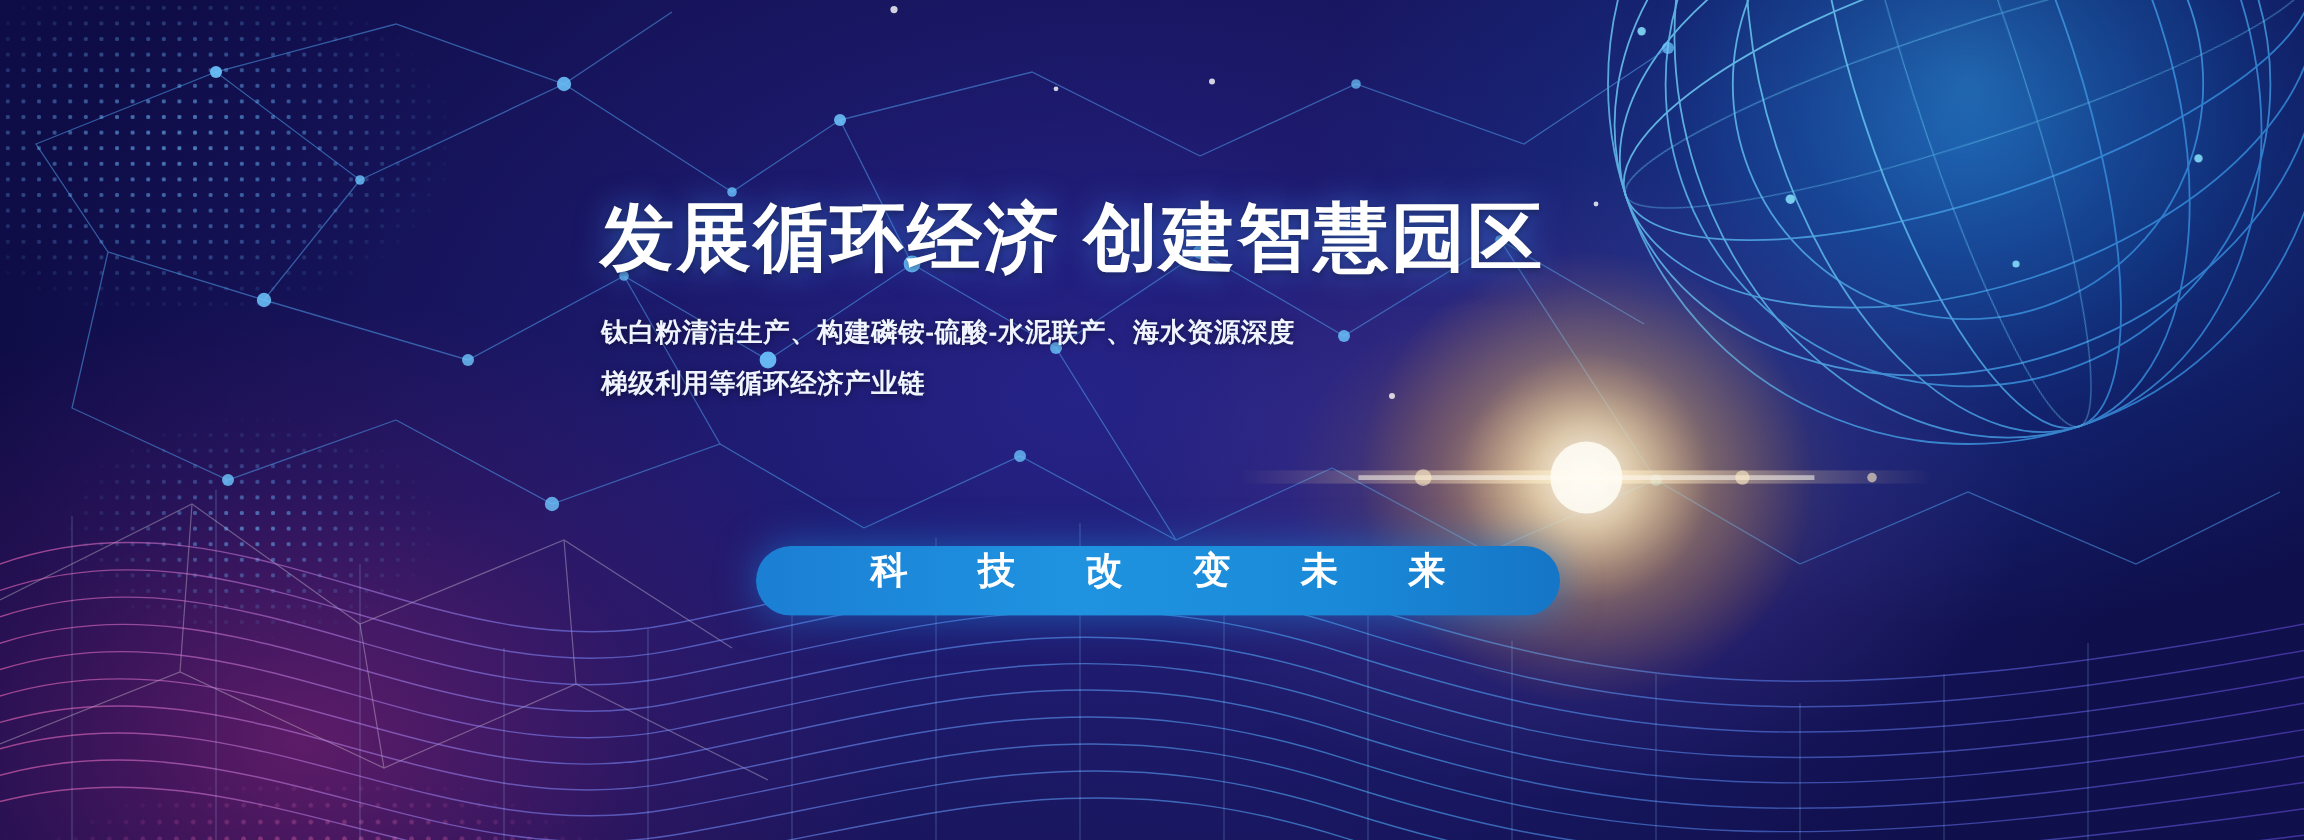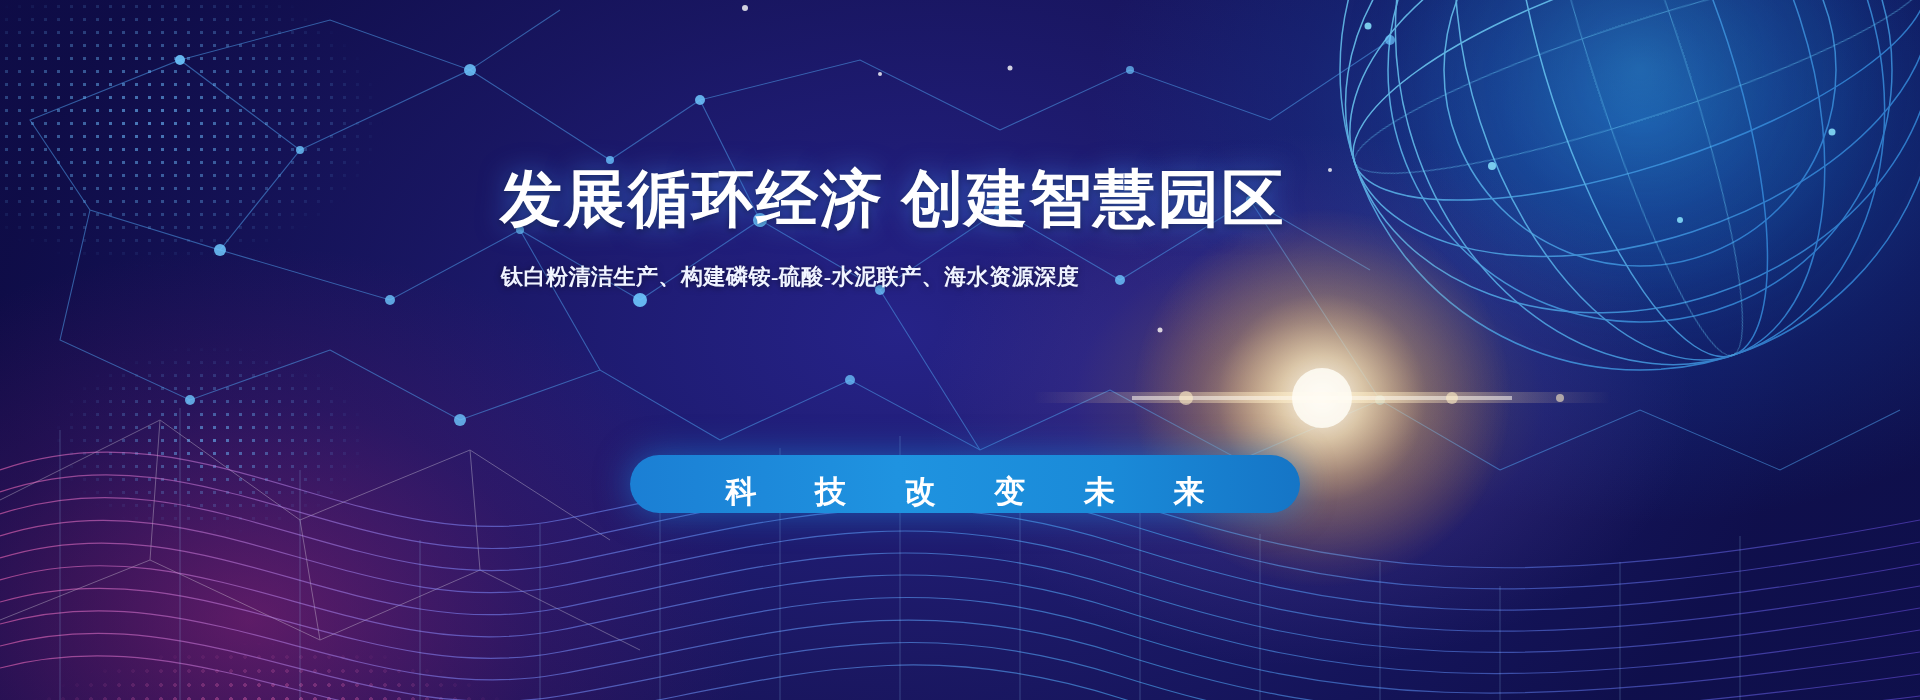--- a/index.html
+++ b/index.html
@@ -31,29 +31,29 @@
     background-image:radial-gradient(circle, rgba(255,120,190,.75) 1.7px, rgba(0,0,0,0) 2.1px);
     background-size:14px 14px;
     -webkit-mask-image:radial-gradient(ellipse 360px 170px at 270px 200px,#000 0%,rgba(0,0,0,.5) 50%,rgba(0,0,0,0) 82%);
     mask-image:radial-gradient(ellipse 360px 170px at 270px 200px,#000 0%,rgba(0,0,0,.5) 50%,rgba(0,0,0,0) 82%);opacity:.85;}
 
   
   #cta{
     position:absolute;left:630px;top:455px;width:670px;height:58px;border-radius:29px;
     background:linear-gradient(90deg,#1b7fd4 0%,#1f93e0 40%,#1a8ad8 72%,#1575c6 100%);
     box-shadow:0 0 34px rgba(30,140,225,.55);
-    display:flex;align-items:flex-end;justify-content:center;cursor:pointer;
+    display:flex;align-items:flex-start;justify-content:center;cursor:pointer;
   }
   #cta span{
     color:#fff;font-size:31px;font-weight:700;letter-spacing:25px;text-indent:25px;
     font-family:"Liberation Sans","DejaVu Sans",sans-serif;white-space:nowrap;
   }
 
   
-  #textblock{position:absolute;left:0;top:0;width:1920px;height:596px;pointer-events:none;font-family:Liberation Serif, serif;}
+  #textblock{position:absolute;left:0;top:0;width:1920px;height:596px;pointer-events:none;}
   #title{
     position:absolute;left:500px;top:166px;width:1000px;
     color:#ffffff;font-size:62px;font-weight:700;letter-spacing:2px;line-height:1.08;
     text-shadow:0 0 26px rgba(70,150,255,.55),0 2px 6px rgba(0,0,0,.45);white-space:nowrap;
   }
   #sub1,#sub2{
     position:absolute;left:501px;color:#f0f4ff;font-size:22px;font-weight:700;
     letter-spacing:.5px;line-height:1.32;text-shadow:0 1px 6px rgba(0,0,0,.5);white-space:nowrap;
   }
   #sub1{top:262px;}
@@ -220,15 +220,16 @@
     </g>
   </svg>
 
   <div id="cta">
     <span>科 技 改 变 未 来</span>
   </div>
 
   <div id="textblock">
     <div id="title">发展循环经济  创建智慧园区</div>
     <div id="sub1">钛白粉清洁生产、构建磷铵-硫酸-水泥联产、海水资源深度</div>
+    <div id="sub2">梯级利用等循环经济产业链</div>
   </div>
 
 </div>
 
 </body></html>

